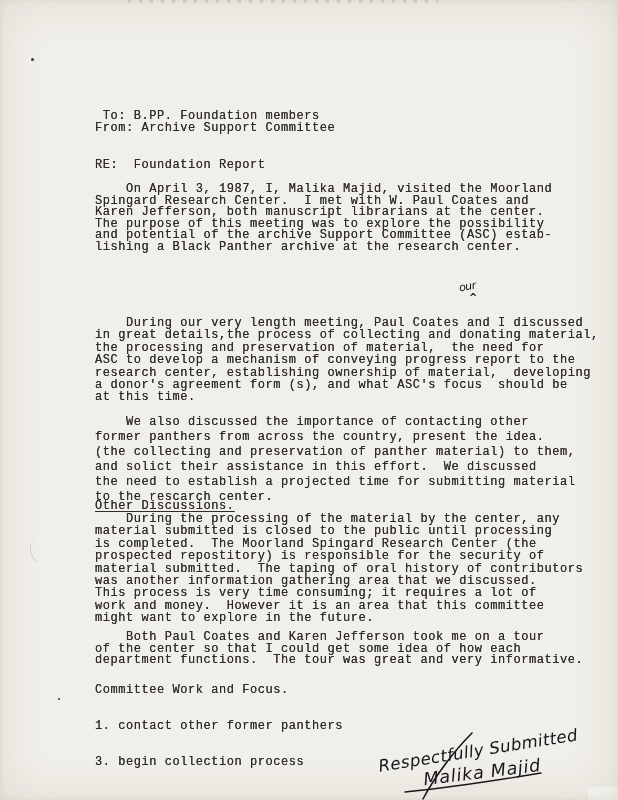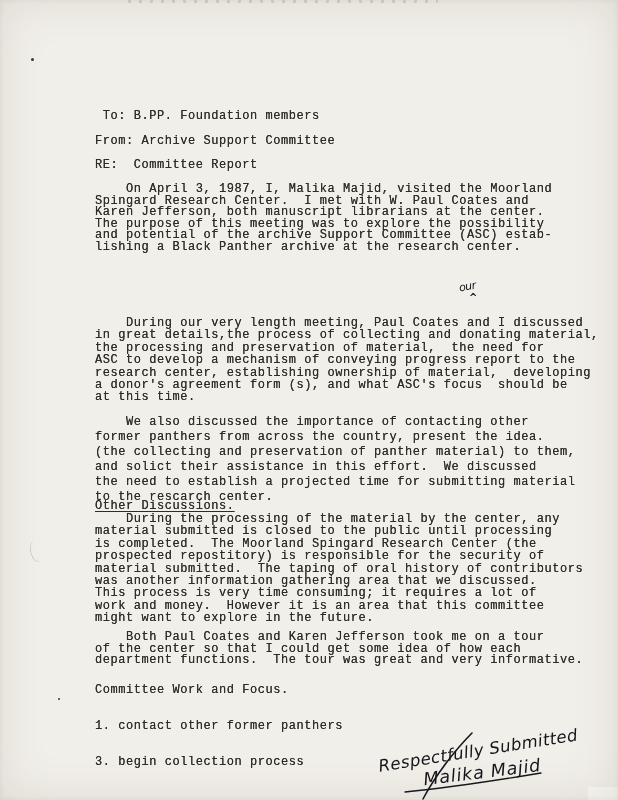--- a/index.html
+++ b/index.html
@@ -54,22 +54,22 @@
 
 <div class="page">
 
   <div class="top-smudge"></div>
   <div class="speck a"></div>
   <div class="speck b"></div>
   <div class="margin-scribble"></div>
   <div class="corner-light"></div>
 
   <div class="tblock" style="top:111px"> To: B.PP. Foundation members</div>
-  <div class="tblock" style="top:136px">From: Archive Support Committee</div>
-  <div class="tblock" style="top:160px">RE:  Committee Report</div>
+  <div class="tblock" style="top:123px">From: Archive Support Committee</div>
+  <div class="tblock" style="top:160px">RE:  Foundation Report</div>
 
   <div class="tblock" style="top:184px">    On April 3, 1987, I, Malika Majid, visited the Moorland
 Spingard Research Center.  I met with W. Paul Coates and
 Karen Jefferson, both manuscript librarians at the center.
 The purpose of this meeting was to explore the possibility
 and potential of the archive Support Committee (ASC) estab-
 lishing a Black Panther archive at the research center.</div>
 
 
   <span class="hand hand-our">our</span>

